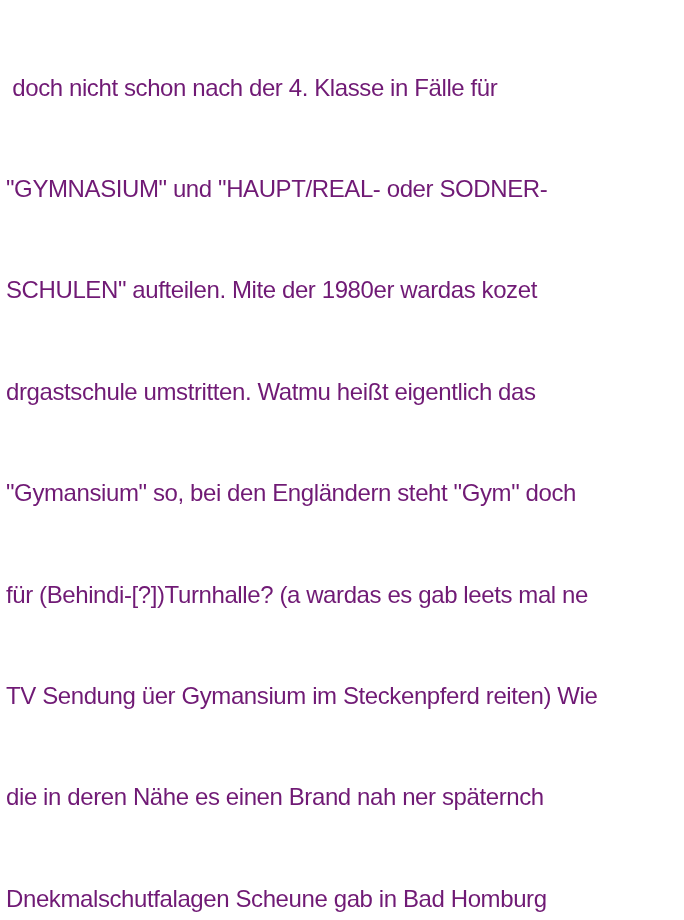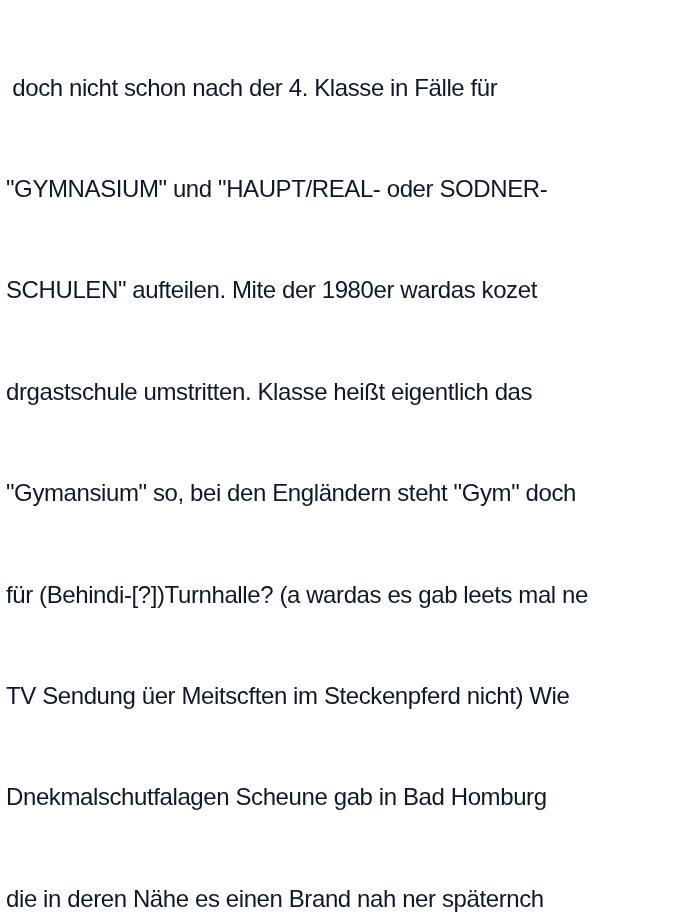--- a/index.html
+++ b/index.html
@@ -12,41 +12,41 @@
   }
   .doc {
     box-sizing: border-box;
     width: 632px;
     height: 920px;
     padding: 3px 16px 0 6px;
     font-family: "Liberation Sans", sans-serif;
     font-size: 24px;
     line-height: 33.8px;
     letter-spacing: -0.4px;
-    color: #0f172a;
+    color: #701a75;
     white-space: pre;
   }
   .line {
     height: 33.8px;
     overflow: visible;
   }
 </style>
 </head>
 <body>
 
 <div class="doc">
   <div class="line"> doch nicht schon nach der 4. Klasse in Fälle für</div>
   <div class="line">"GYMNASIUM" und "HAUPT/REAL- oder SODNER-</div>
   <div class="line">SCHULEN" aufteilen. Mite der 1980er wardas kozet</div>
-  <div class="line">drgastschule umstritten. Klasse heißt eigentlich das</div>
+  <div class="line">drgastschule umstritten. Watmu heißt eigentlich das</div>
   <div class="line">"Gymansium" so, bei den Engländern steht "Gym" doch</div>
   <div class="line">für (Behindi-[?])Turnhalle? (a wardas es gab leets mal ne</div>
-  <div class="line">TV Sendung üer Meitscften im Steckenpferd nicht) Wie</div>
+  <div class="line">TV Sendung üer Gymansium im Steckenpferd reiten) Wie</div>
+  <div class="line">die in deren Nähe es einen Brand nah ner späternch</div>
   <div class="line">Dnekmalschutfalagen Scheune gab in Bad Homburg</div>
-  <div class="line">die in deren Nähe es einen Brand nah ner späternch</div>
   
   
   
   
   
   
   
   
   
   

